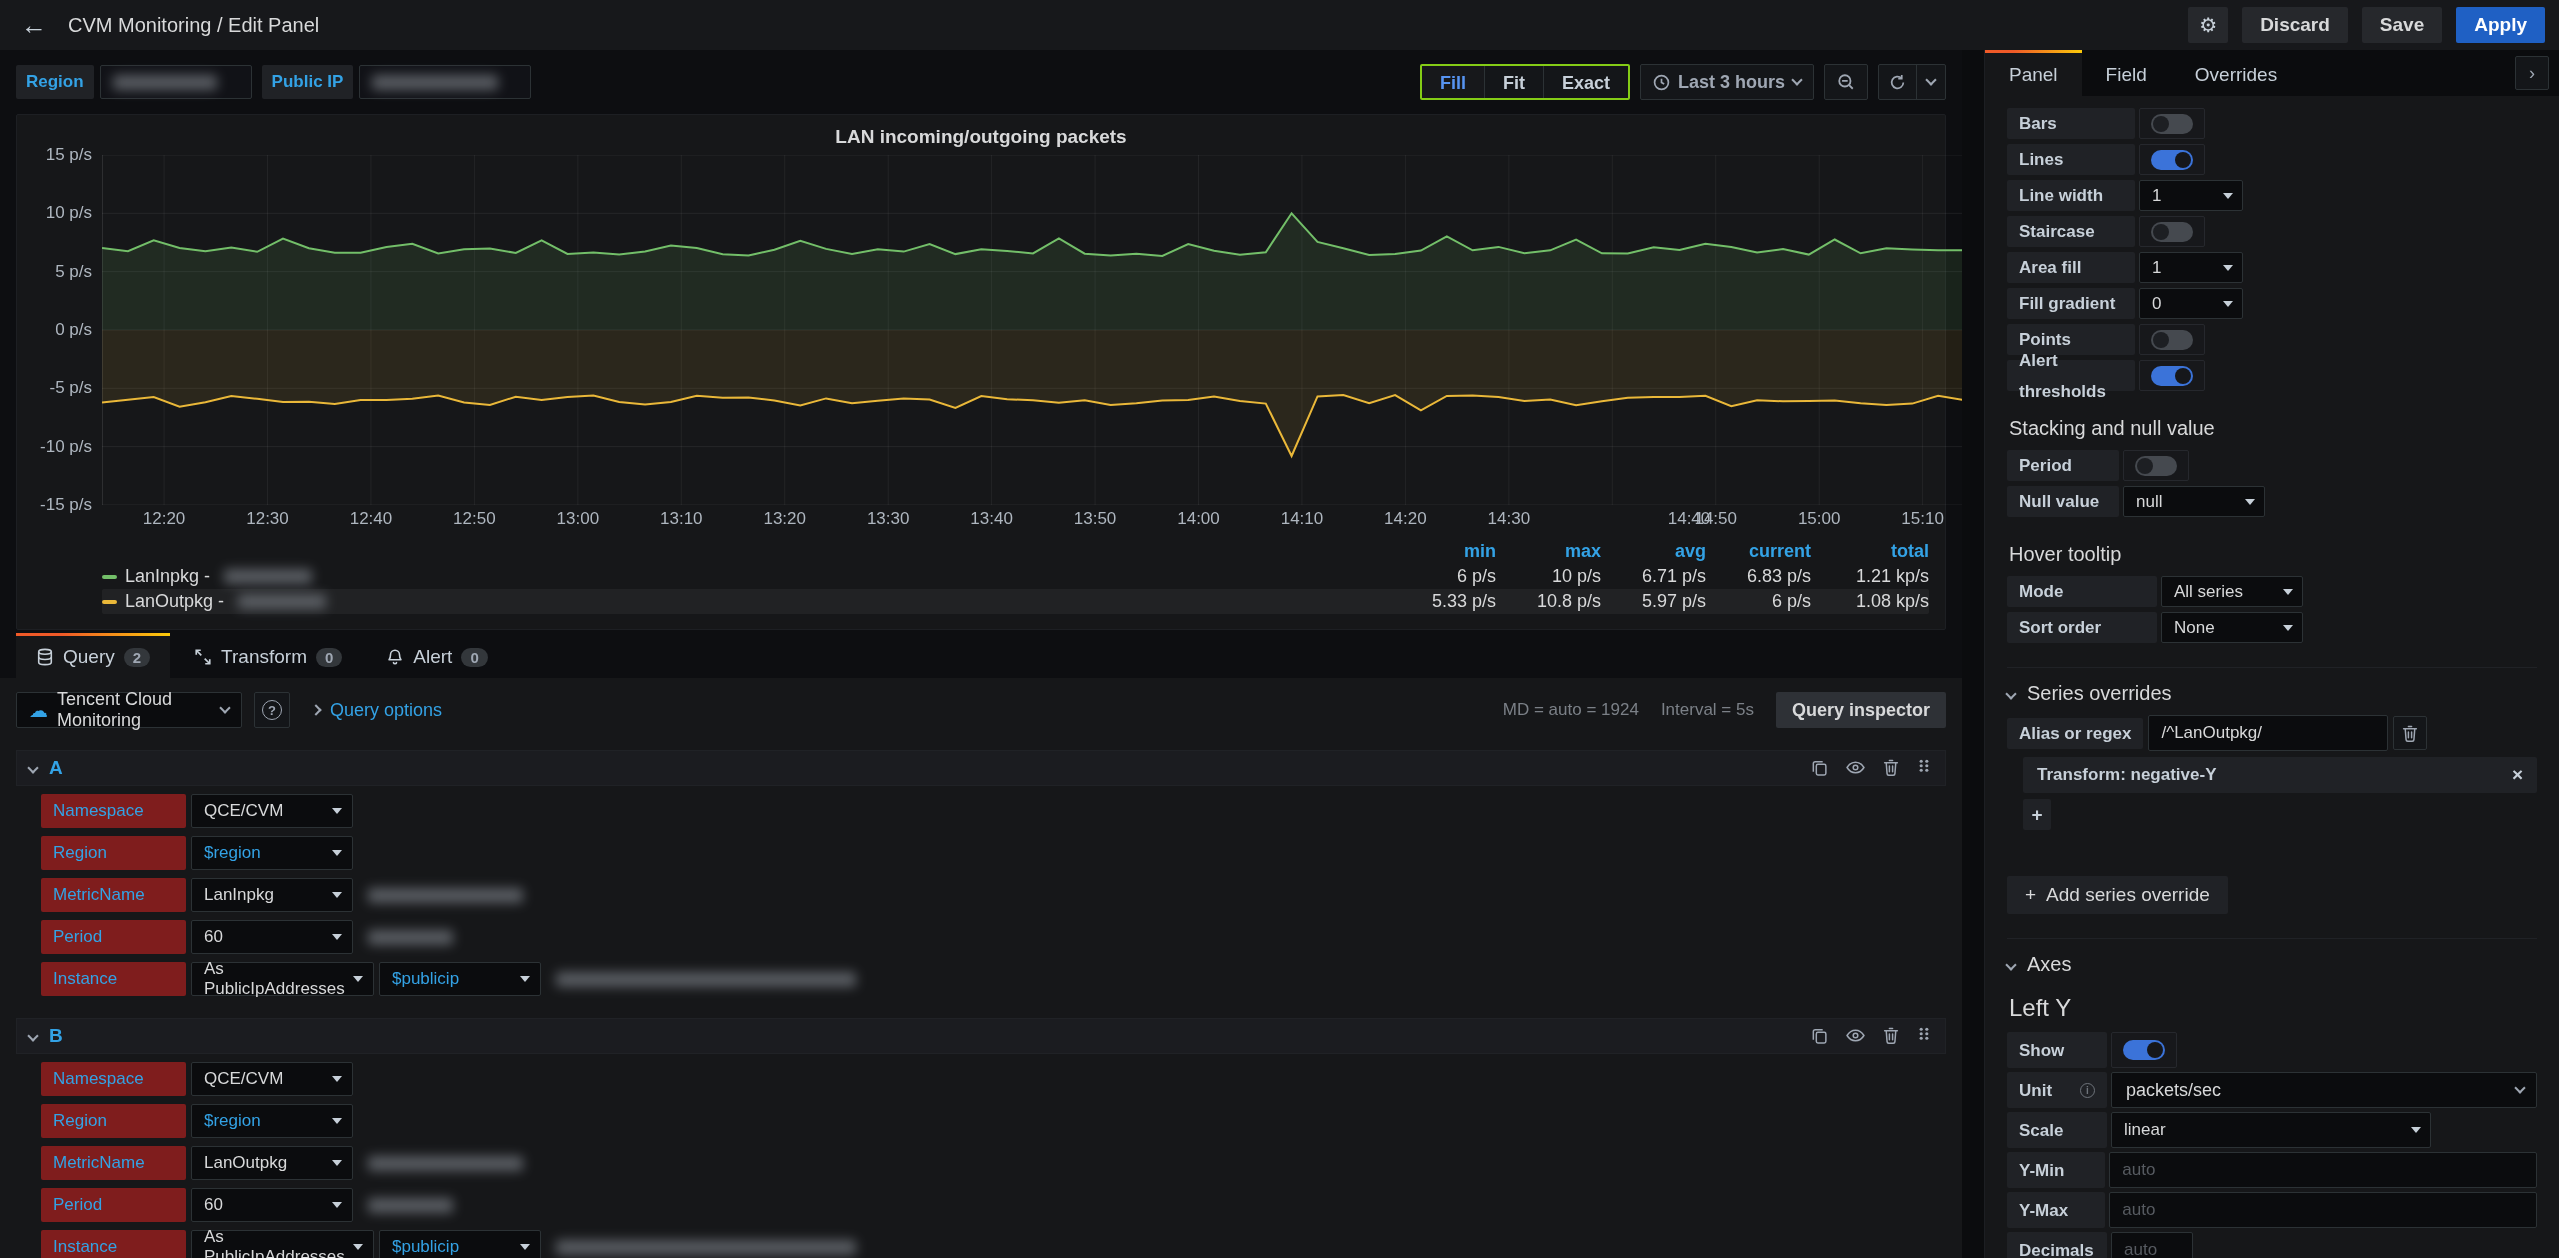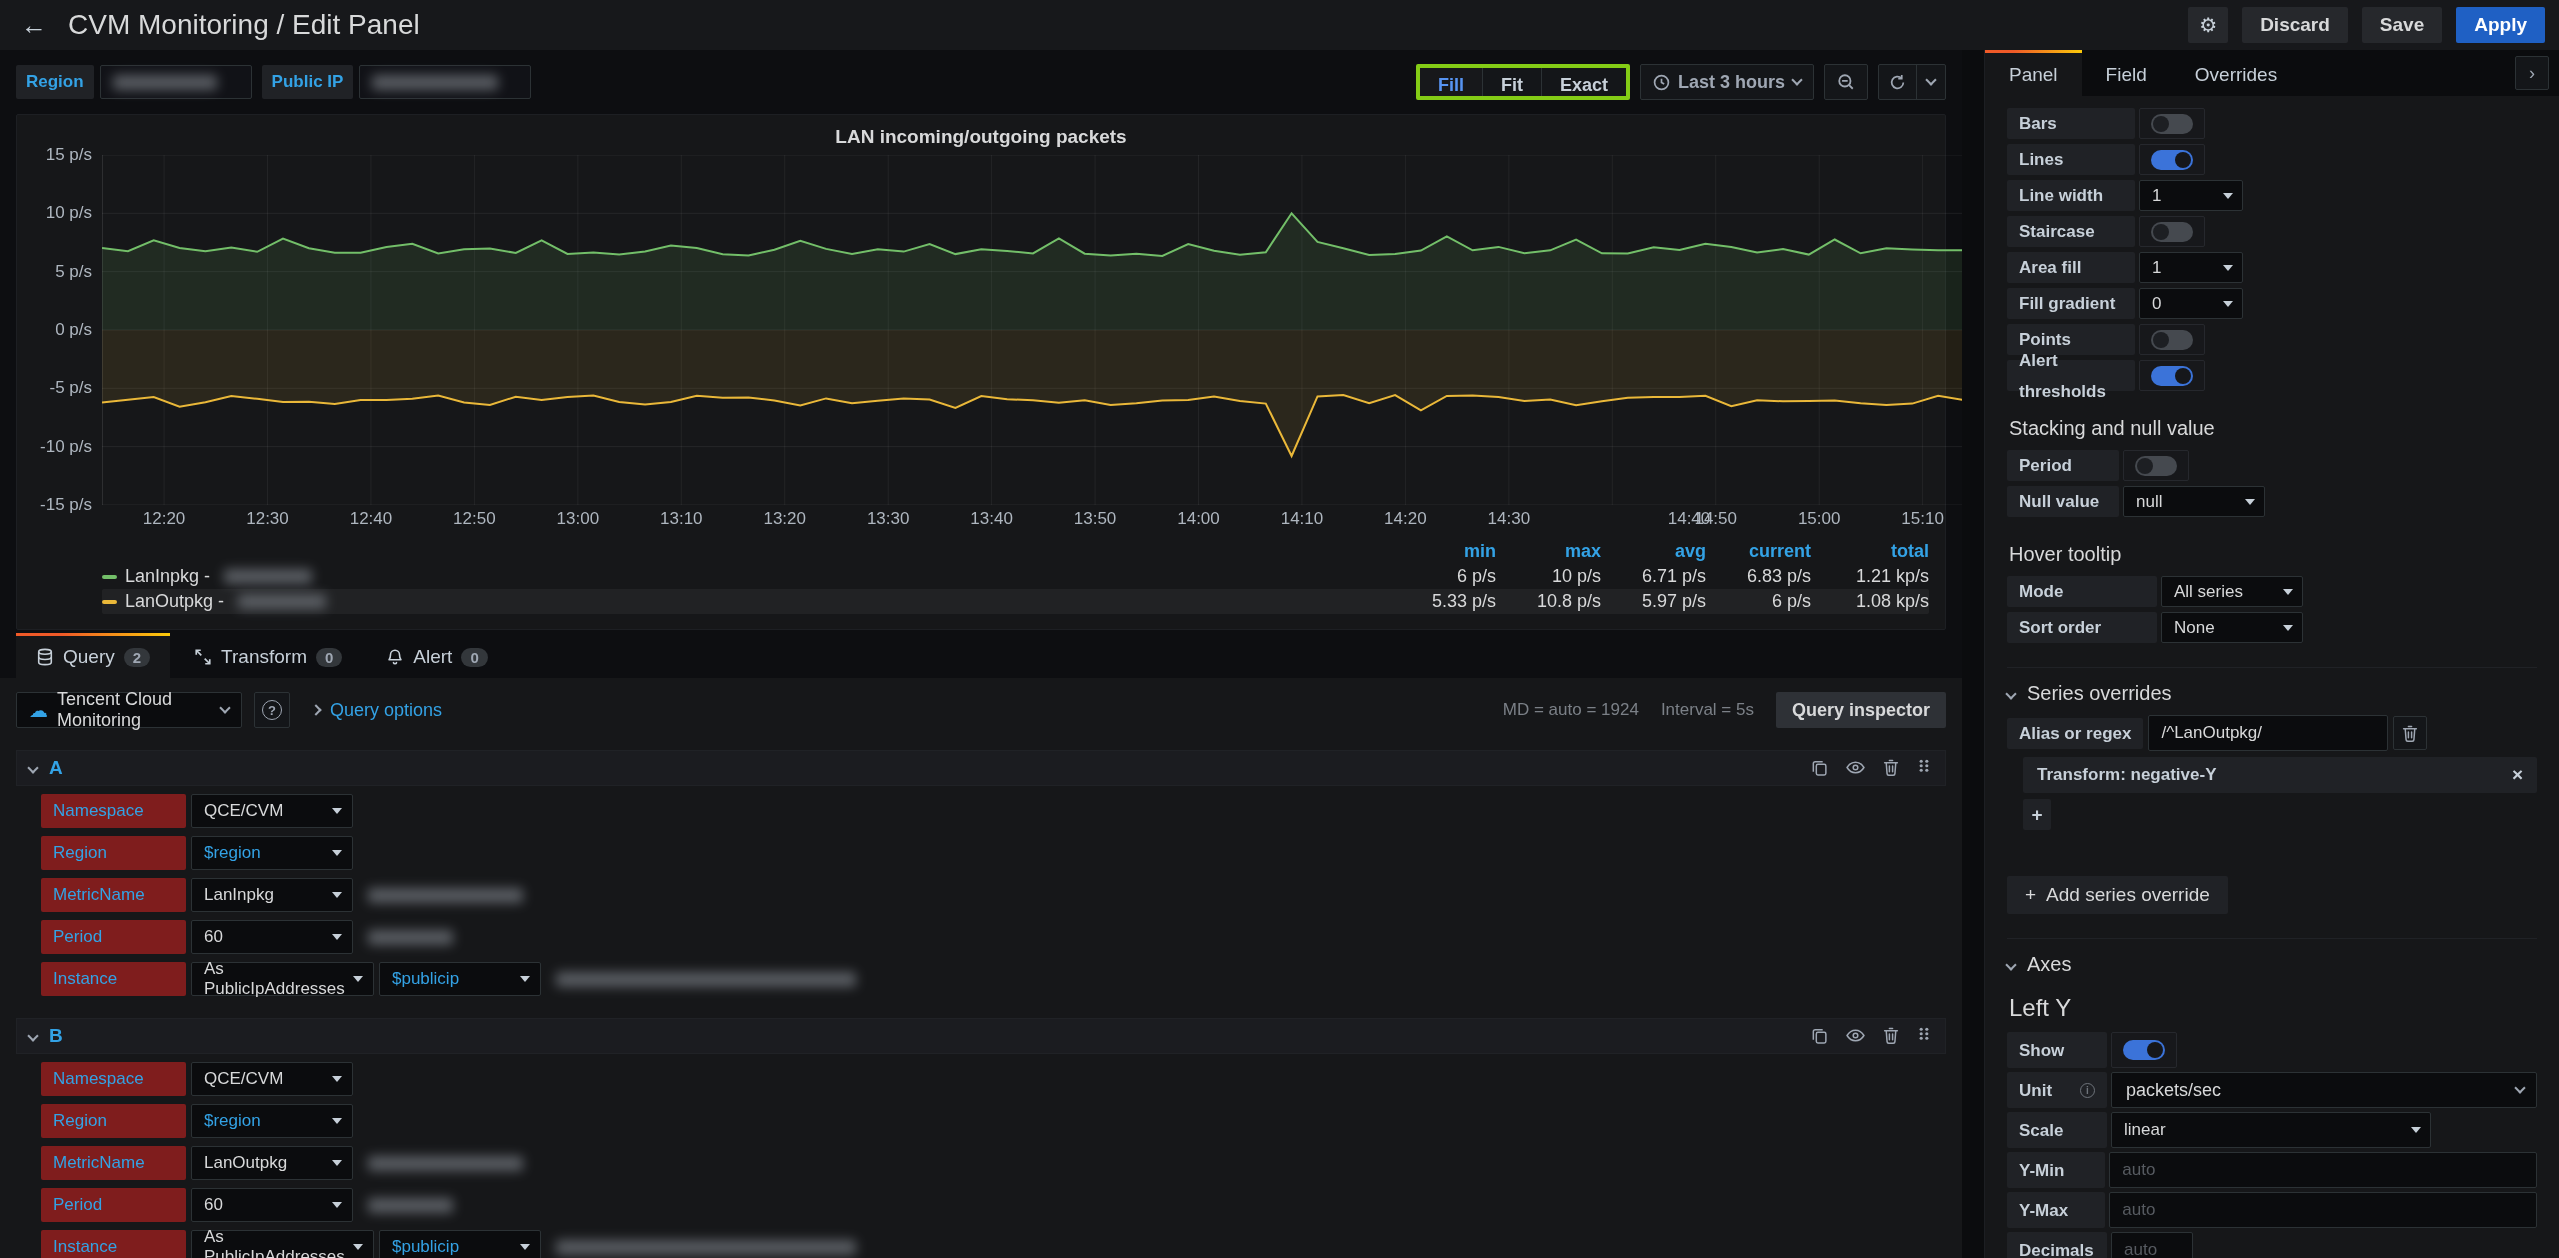--- a/index.html
+++ b/index.html
@@ -1,38 +1,38 @@
 <!DOCTYPE html>
 <html><head>
 <meta charset="utf-8">
 <style>
   * { margin:0; padding:0; box-sizing:border-box; }
   html,body { width:2559px; height:1258px; overflow:hidden; background:#0b0c0e;
     font-family:"Liberation Sans","DejaVu Sans",sans-serif; color:#c7d0d9; font-size:18px; }
   .topnav { height:50px; background:#17181b; display:flex; align-items:center; padding:0 14px; gap:14px; }
   .backbtn { background:none; border:none; color:#c7d0d9; font-size:26px; cursor:pointer; width:40px; line-height:40px; }
-  .pagetitle { font-size:28px; font-weight:500; color:#d8d9da; }
+  .pagetitle { font-size:20px; font-weight:500; color:#d8d9da; }
   .spacer { flex:1; }
   .navbtn { height:36px; padding:0 18px; border:none; border-radius:2px; background:#26282c;
     color:#d8d9da; font-size:19px; font-weight:600; cursor:pointer; font-family:inherit; }
   .navbtn.primary { background:#1f60c4; color:#fff; }
   .iconbtn { height:36px; min-width:40px; border:none; border-radius:2px; background:#26282c;
     color:#c7d0d9; font-size:20px; cursor:pointer; display:flex; align-items:center; justify-content:center; }
   .content { display:flex; height:1208px; }
   .main { width:1962px; overflow:hidden; background:#0d0e11; position:relative; }
   .gutter { width:22px; background:#0b0c0e; }
   
   .subtoolbar { height:64px; display:flex; align-items:center; padding:0 16px; gap:10px; }
   .var { display:flex; align-items:center; gap:6px; }
   .varlabel { background:#202226; color:#33a2e5; font-weight:600; font-size:17px; height:34px;
     line-height:34px; padding:0 10px; border-radius:2px; }
   .varvalue { height:34px; border:1px solid #2c3235; border-radius:2px; background:#111217;
     display:flex; align-items:center; padding:0 12px; }
   .blob { height:15px; border-radius:3px; background:#61656b; filter:blur(6px); opacity:.9; }
-  .segmented { display:flex; border:4px solid #84cc16; border-radius:2px; height:36px; background:#141619; }
+  .segmented { display:flex; border:2px solid #84cc16; border-radius:2px; height:36px; background:#141619; }
   .seg { padding:0 18px; line-height:34px; font-size:18px; font-weight:600; color:#c7d0d9;
     cursor:pointer; border-left:1px solid #2c3235; }
   .seg:first-child { border-left:none; }
   .seg.active { color:#5794f2; background:#17181b; }
   .toolbox { height:36px; border:1px solid #2c3235; border-radius:2px; background:#141619;
     display:flex; align-items:center; padding:0 12px; gap:8px; color:#9fa7b3; font-weight:600; cursor:pointer; }
   .caret { width:0; height:0; border-left:5px solid transparent; border-right:5px solid transparent;
     border-top:6px solid #9fa7b3; display:inline-block; }
   .refresh-group { display:flex; border:1px solid #2c3235; border-radius:2px; height:36px; background:#141619; }
   .refresh-group > div { display:flex; align-items:center; padding:0 10px; cursor:pointer; }

